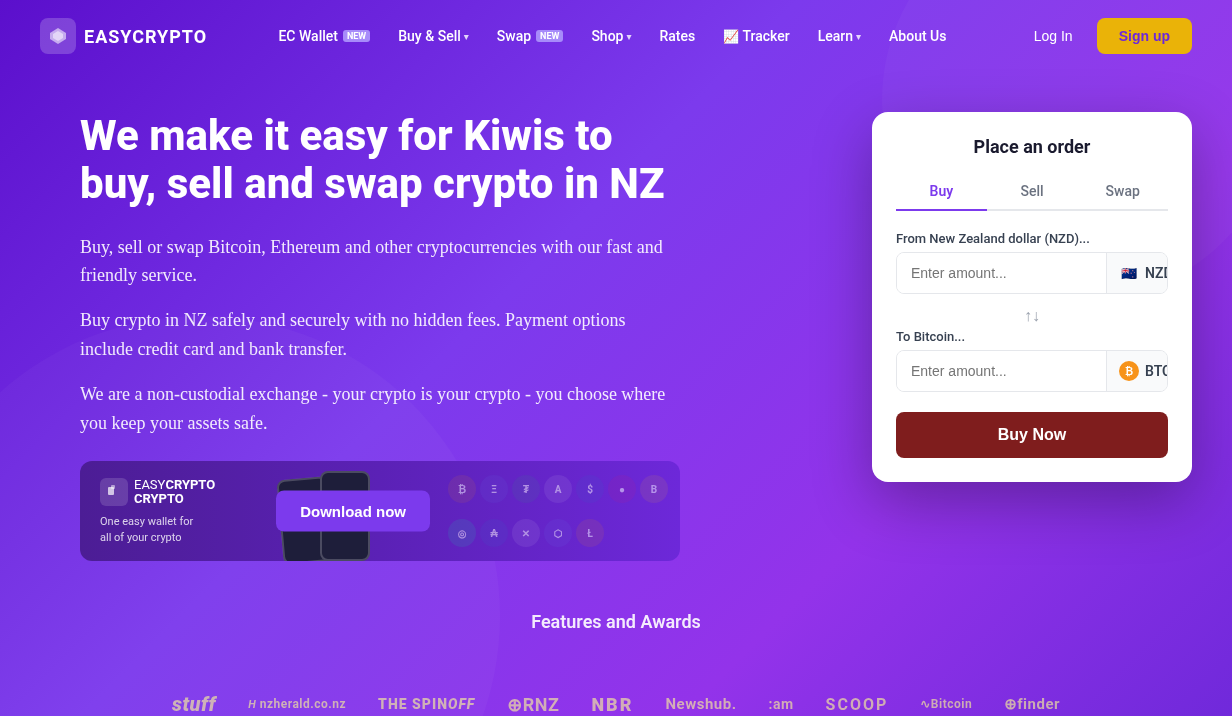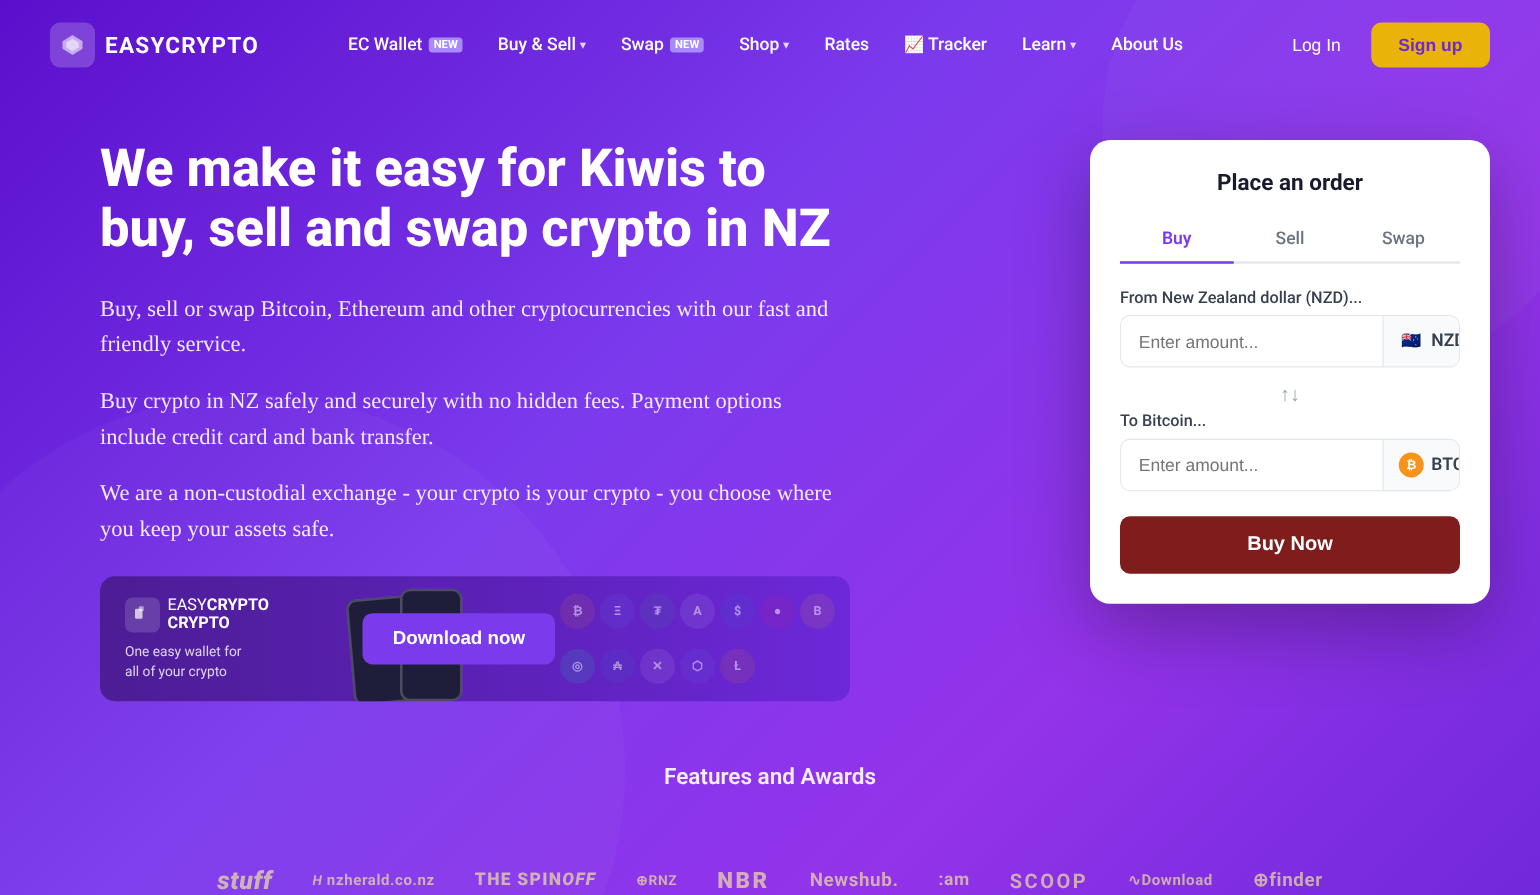--- a/index.html
+++ b/index.html
@@ -193,21 +193,21 @@
       border-radius: 50%;
       background: rgba(255,255,255,0.15);
       display: flex;
       align-items: center;
       justify-content: center;
       font-size: 10px;
       font-weight: 700;
     }
     .download-btn {
       position: absolute;
-      right: 236px;
+      right: 250px;
       top: 50%;
       transform: translateY(-50%);
       background: #7c3aed;
       color: white;
       border: none;
       border-radius: 8px;
       padding: 12px 24px;
       font-size: 15px;
       font-weight: 600;
       cursor: pointer;
@@ -340,21 +340,21 @@
       filter: brightness(10);
       font-size: 15px;
       font-weight: 700;
       letter-spacing: 0.5px;
       color: #4d7c0f;
       margin-top: 36px;
     }
     .media-logo.stuff { font-size: 20px; font-style: italic; font-weight: 900; }
     .media-logo.herald { font-size: 12px; }
     .media-logo.spinoff { font-size: 14px; font-weight: 900; letter-spacing: 1px; }
-    .media-logo.rnz { font-size: 11px; }
+    .media-logo.rnz { font-size: 18px; }
     .media-logo.nbr { font-size: 18px; font-weight: 900; letter-spacing: 2px; }
     .media-logo.newshub { font-size: 15px; }
     .media-logo.am { font-size: 14px; }
     .media-logo.scoop { font-size: 16px; font-weight: 700; letter-spacing: 2px; }
     .media-logo.moneyhub { font-size: 12px; }
     .media-logo.finder { font-size: 15px; }
 
     .pagination-dots {
       display: flex;
       justify-content: center;
@@ -544,21 +544,21 @@
     <div class="media-logo stuff">stuff</div>
     <div class="media-logo herald">
       <span style="font-style:italic;font-size:11px;">H</span> nzherald.co.nz
     </div>
     <div class="media-logo spinoff">THE SPIN<span style="font-style:italic;">OFF</span></div>
     <div class="media-logo rnz">⊕RNZ</div>
     <div class="media-logo nbr">NBR</div>
     <div class="media-logo newshub">Newshub.</div>
     <div class="media-logo am">:am</div>
     <div class="media-logo scoop">SCOOP</div>
-    <div class="media-logo moneyhub">∿Download</div>
+    <div class="media-logo moneyhub">∿Bitcoin</div>
     <div class="media-logo finder">⊕finder</div>
   </div>
 
   <div class="pagination-dots">
     <div class="dot active"></div>
     <div class="dot"></div>
   </div>
 </div>
 
 </body></html>

